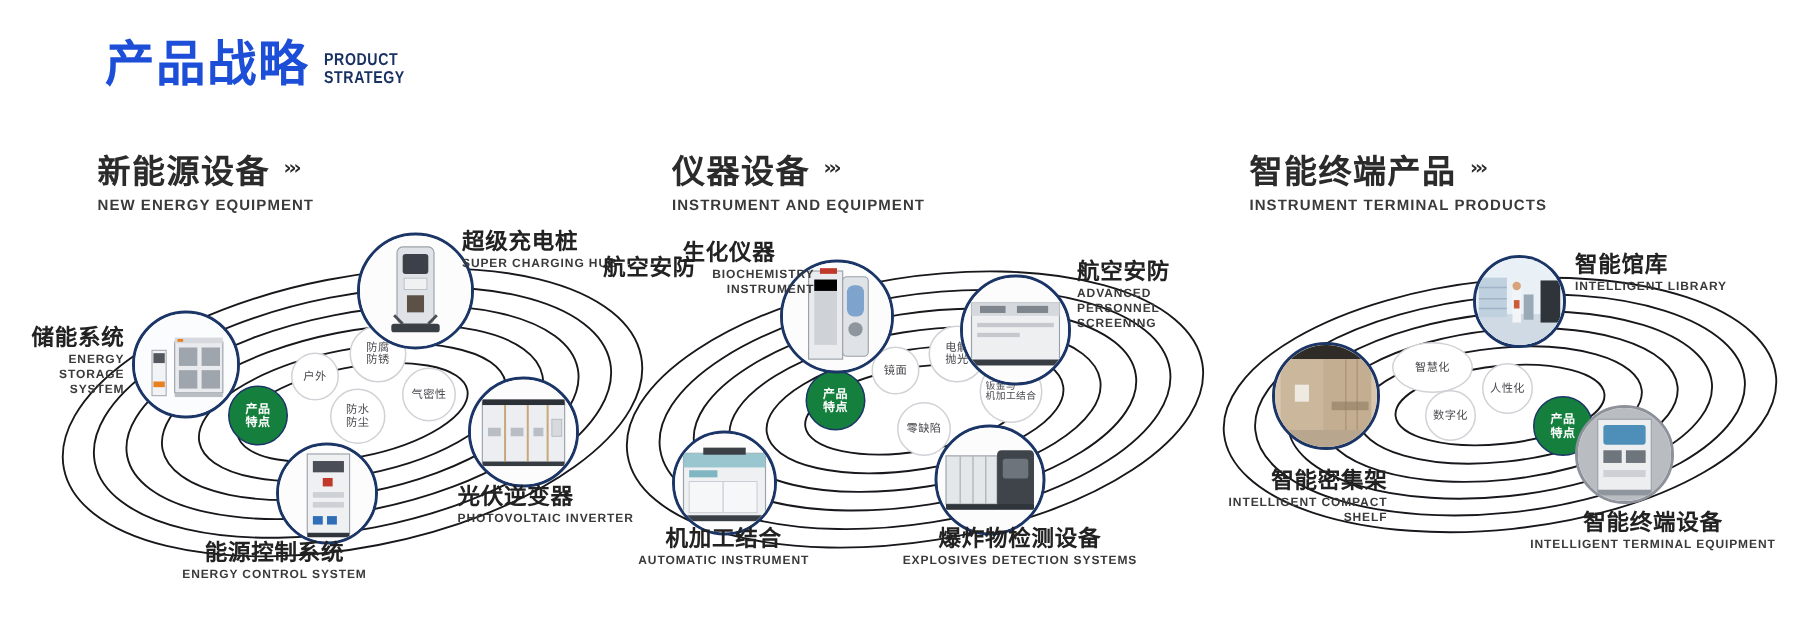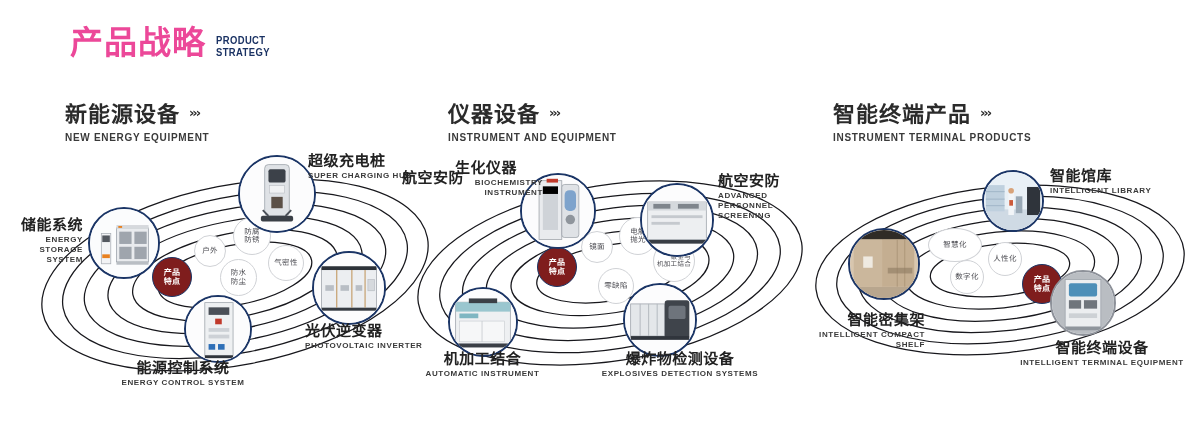--- a/index.html
+++ b/index.html
@@ -10,21 +10,21 @@
     font-family:"Liberation Sans","DejaVu Sans",sans-serif;
     overflow:hidden;
     position:relative;
     color:#222;
   }
   .page{position:relative;width:1200px;height:422px;}
 
   
   .title-row{position:absolute;left:70px;top:26px;display:flex;align-items:flex-end;}
   .title-cn{
-    font-size:33px;font-weight:bold;color:#ec4899;letter-spacing:1px;
+    font-size:33px;font-weight:bold;color:#1d4ed8;letter-spacing:1px;
     line-height:1;font-family:"DejaVu Sans","Liberation Sans",sans-serif;
   }
   .title-en{
     margin-left:10px;margin-bottom:1px;
     color:#1a3263;font-weight:bold;font-size:11.5px;
     line-height:12px;letter-spacing:.5px;
     transform:scaleX(.82);transform-origin:left bottom;
   }
   .title-sub{
     position:absolute;left:330px;top:32px;
@@ -58,27 +58,27 @@
     box-sizing:border-box;
   }
   .node.grey{border-color:#8d9199;}
   .node .ph{position:absolute;left:0;top:0;right:0;bottom:0;}
 
   
   .bub{
     position:absolute;border-radius:50%;
     border:1px solid #d0d2d6;background:#ffffff;
     display:flex;align-items:center;justify-content:center;
-    text-align:right;color:#4a4a50;
+    text-align:left;color:#4a4a50;
     font-size:7.5px;line-height:8.5px;letter-spacing:.3px;
     box-sizing:border-box;
     font-family:"DejaVu Sans","Liberation Sans",sans-serif;
   }
   .bub.main{
-    background:#7f1d1d;border-color:#1b3566;color:#fff;font-weight:bold;
+    background:#15803d;border-color:#1b3566;color:#fff;font-weight:bold;
     font-size:8px;line-height:9px;
   }
 
   
   .cap{position:absolute;}
   .cap .cn{
     font-size:15px;font-weight:bold;color:#222;letter-spacing:.5px;
     white-space:nowrap;line-height:17px;
     font-family:"DejaVu Sans","Liberation Sans",sans-serif;
   }

